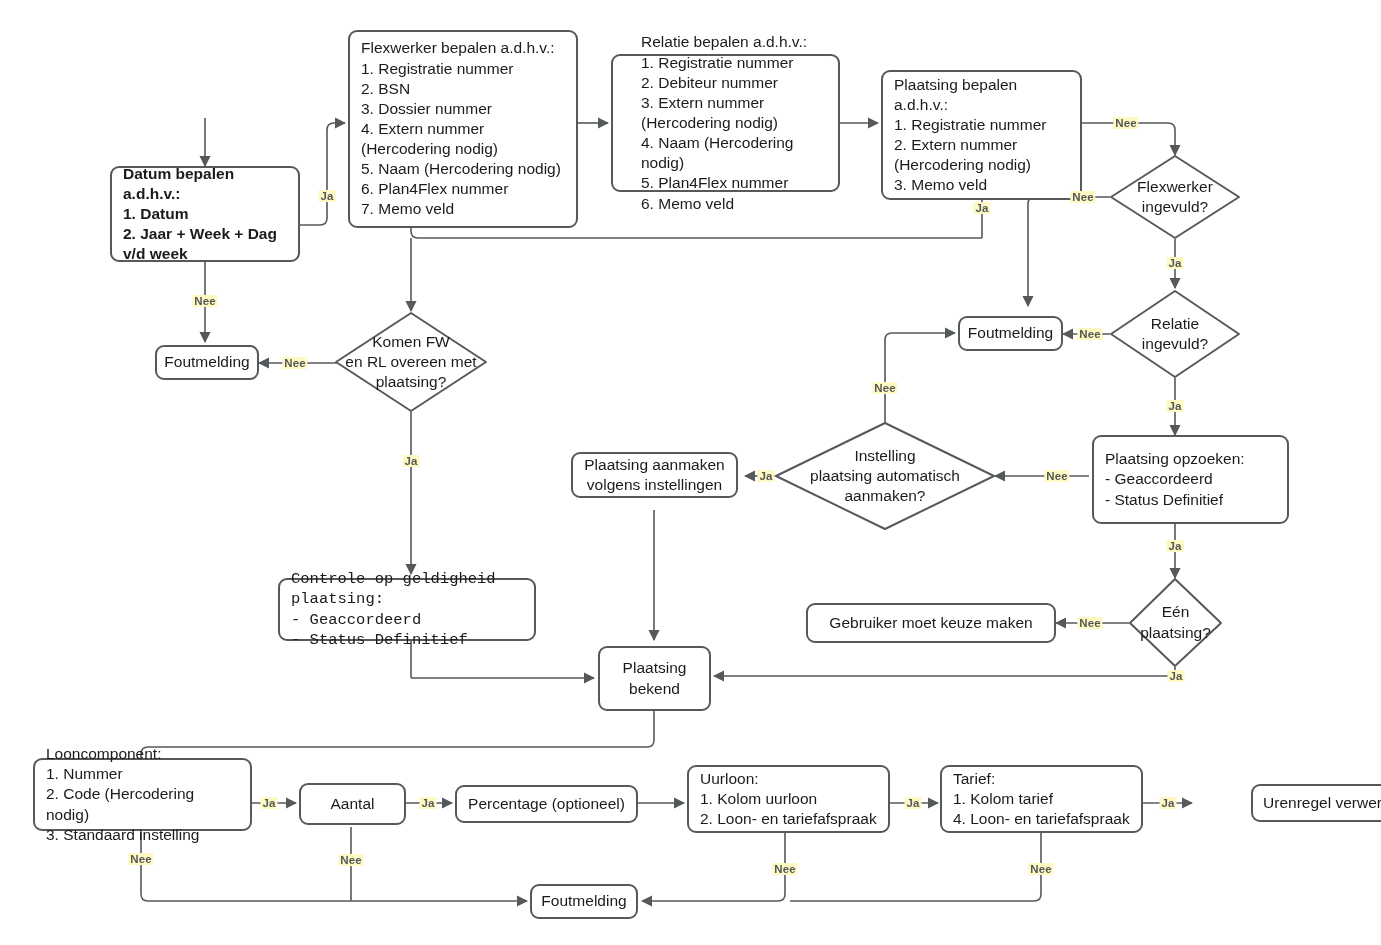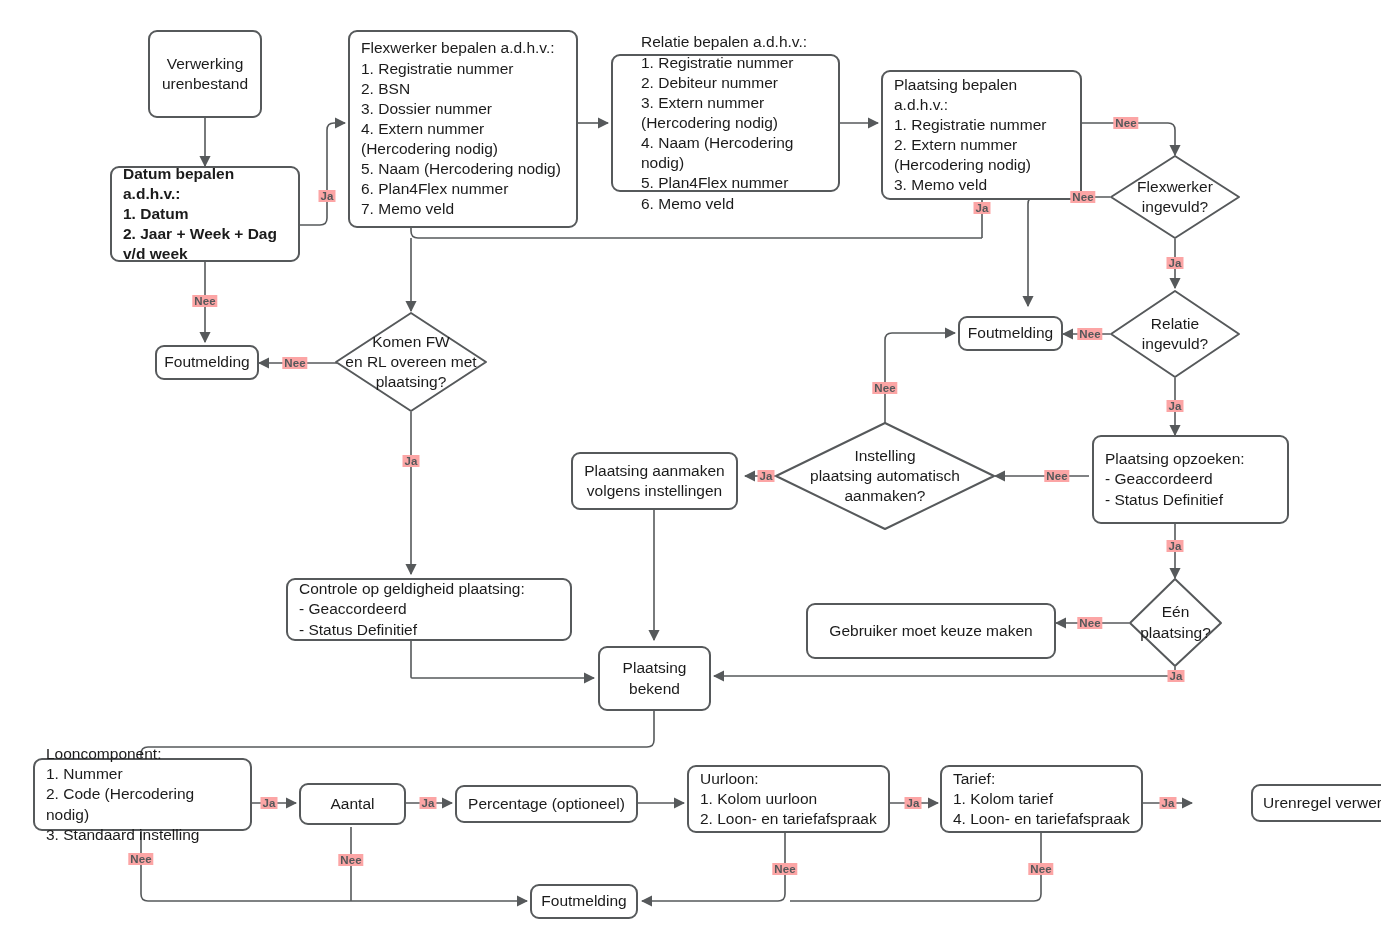--- a/index.html
+++ b/index.html
@@ -71,21 +71,21 @@
     font-size: 15.5px;
     line-height: 1.30;
     color: #1b1b1b;
     white-space: pre-line;
   }
   .elabel {
     position: absolute;
     font-size: 11.5px;
     font-weight: bold;
     color: #55585a;
-    background: #fca5a5;
+    background: #fef9c3;
     padding: 0 2px;
     white-space: nowrap;
     transform: translate(-50%, -50%);
     letter-spacing: 0.1px;
   }
 </style>
 </head>
 <body>
 
 <div id="canvas">
@@ -158,24 +158,20 @@
       <path d="M 141 831 L 141 894 Q 141 901 148 901 L 527 901" marker-end="url(#arrow)"></path>
 
       <path d="M 351 827 L 351 901"></path>
 
       <path d="M 785 833 L 785 894 Q 785 901 778 901 L 642 901" marker-end="url(#arrow)"></path>
 
       <path d="M 1041 833 L 1041 894 Q 1041 901 1034 901 L 790 901"></path>
     </g>
   </svg>
 
-  <div class="node center" style="left:148px; top:30px; width:114px; height:88px;">
-    <span>Verwerking
-urenbestand</span>
-  </div>
 
   <div class="node left" style="left:110px; top:166px; width:190px; height:96px;font-weight:bold;">
     <span>Datum bepalen a.d.h.v.:
 1. Datum
 2. Jaar + Week + Dag
 v/d week</span>
   </div>
 
   <div class="node left" style="left:348px; top:30px; width:230px; height:198px;">
     <span>Flexwerker bepalen a.d.h.v.:
@@ -253,38 +249,38 @@
 
   <div class="diamond" style="left:775px; top:422px; width:220px; height:108px;">
     <svg width="220" height="108" viewBox="0 0 220 108">
       <polygon points="110,1 219,54 110,107 1,54" fill="#ffffff" stroke="#56595b" stroke-width="2" stroke-linejoin="round"></polygon>
     </svg>
     <div class="dlabel">Instelling
 plaatsing automatisch
 aanmaken?</div>
   </div>
 
-  <div class="node center" style="left:571px; top:452px; width:167px; height:58px;">
+  <div class="node center" style="left:571px; top:452px; width:167px; height:46px;">
     <span>Plaatsing aanmaken
 volgens instellingen</span>
   </div>
 
   <div class="diamond" style="left:1129px; top:578px; width:93px; height:89px;">
     <svg width="93" height="89" viewBox="0 0 93 89">
       <polygon points="46,1 92,45 46,88 1,45" fill="#ffffff" stroke="#56595b" stroke-width="2" stroke-linejoin="round"></polygon>
     </svg>
     <div class="dlabel">Eén
 plaatsing?</div>
   </div>
 
-  <div class="node center" style="left:806px; top:603px; width:250px; height:56px;">
+  <div class="node center" style="left:806px; top:603px; width:250px; height:40px;">
     <span>Gebruiker moet keuze maken</span>
   </div>
 
-  <div class="node left" style="left:286px; top:578px; width:286px; height:63px;">
+  <div class="node left" style="left:278px; top:578px; width:258px; height:63px;font-family:Liberation Mono, monospace;">
     <span>Controle op geldigheid plaatsing:
 - Geaccordeerd
 - Status Definitief</span>
   </div>
 
   <div class="node center" style="left:598px; top:646px; width:113px; height:65px;">
     <span>Plaatsing
 bekend</span>
   </div>
 

